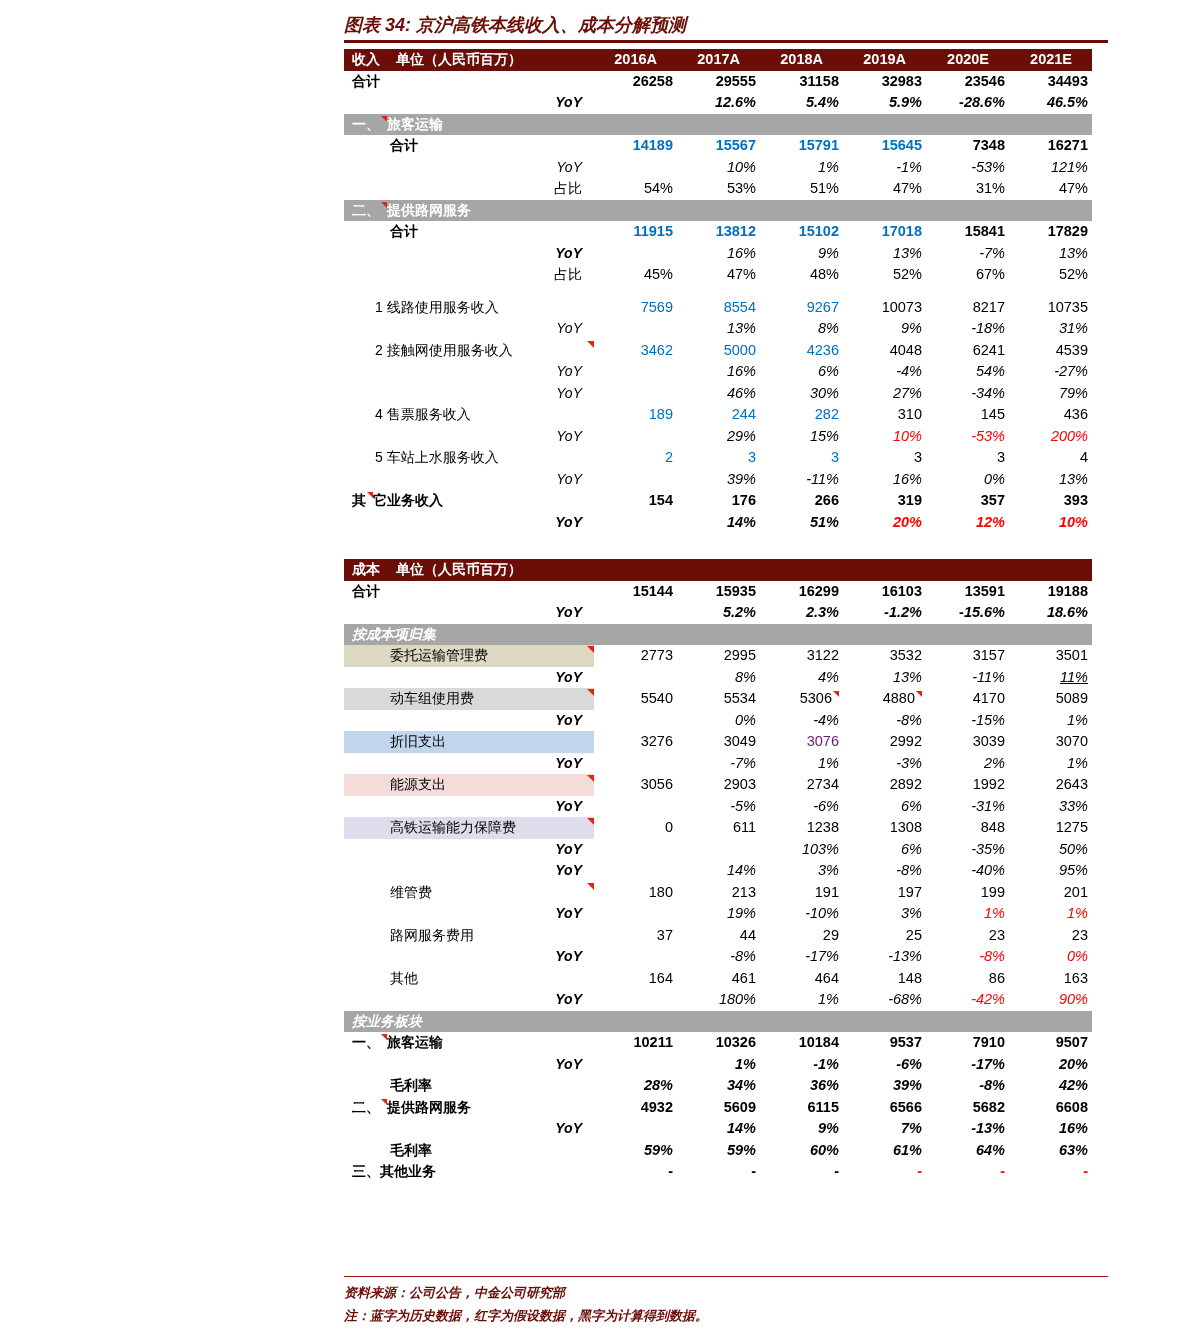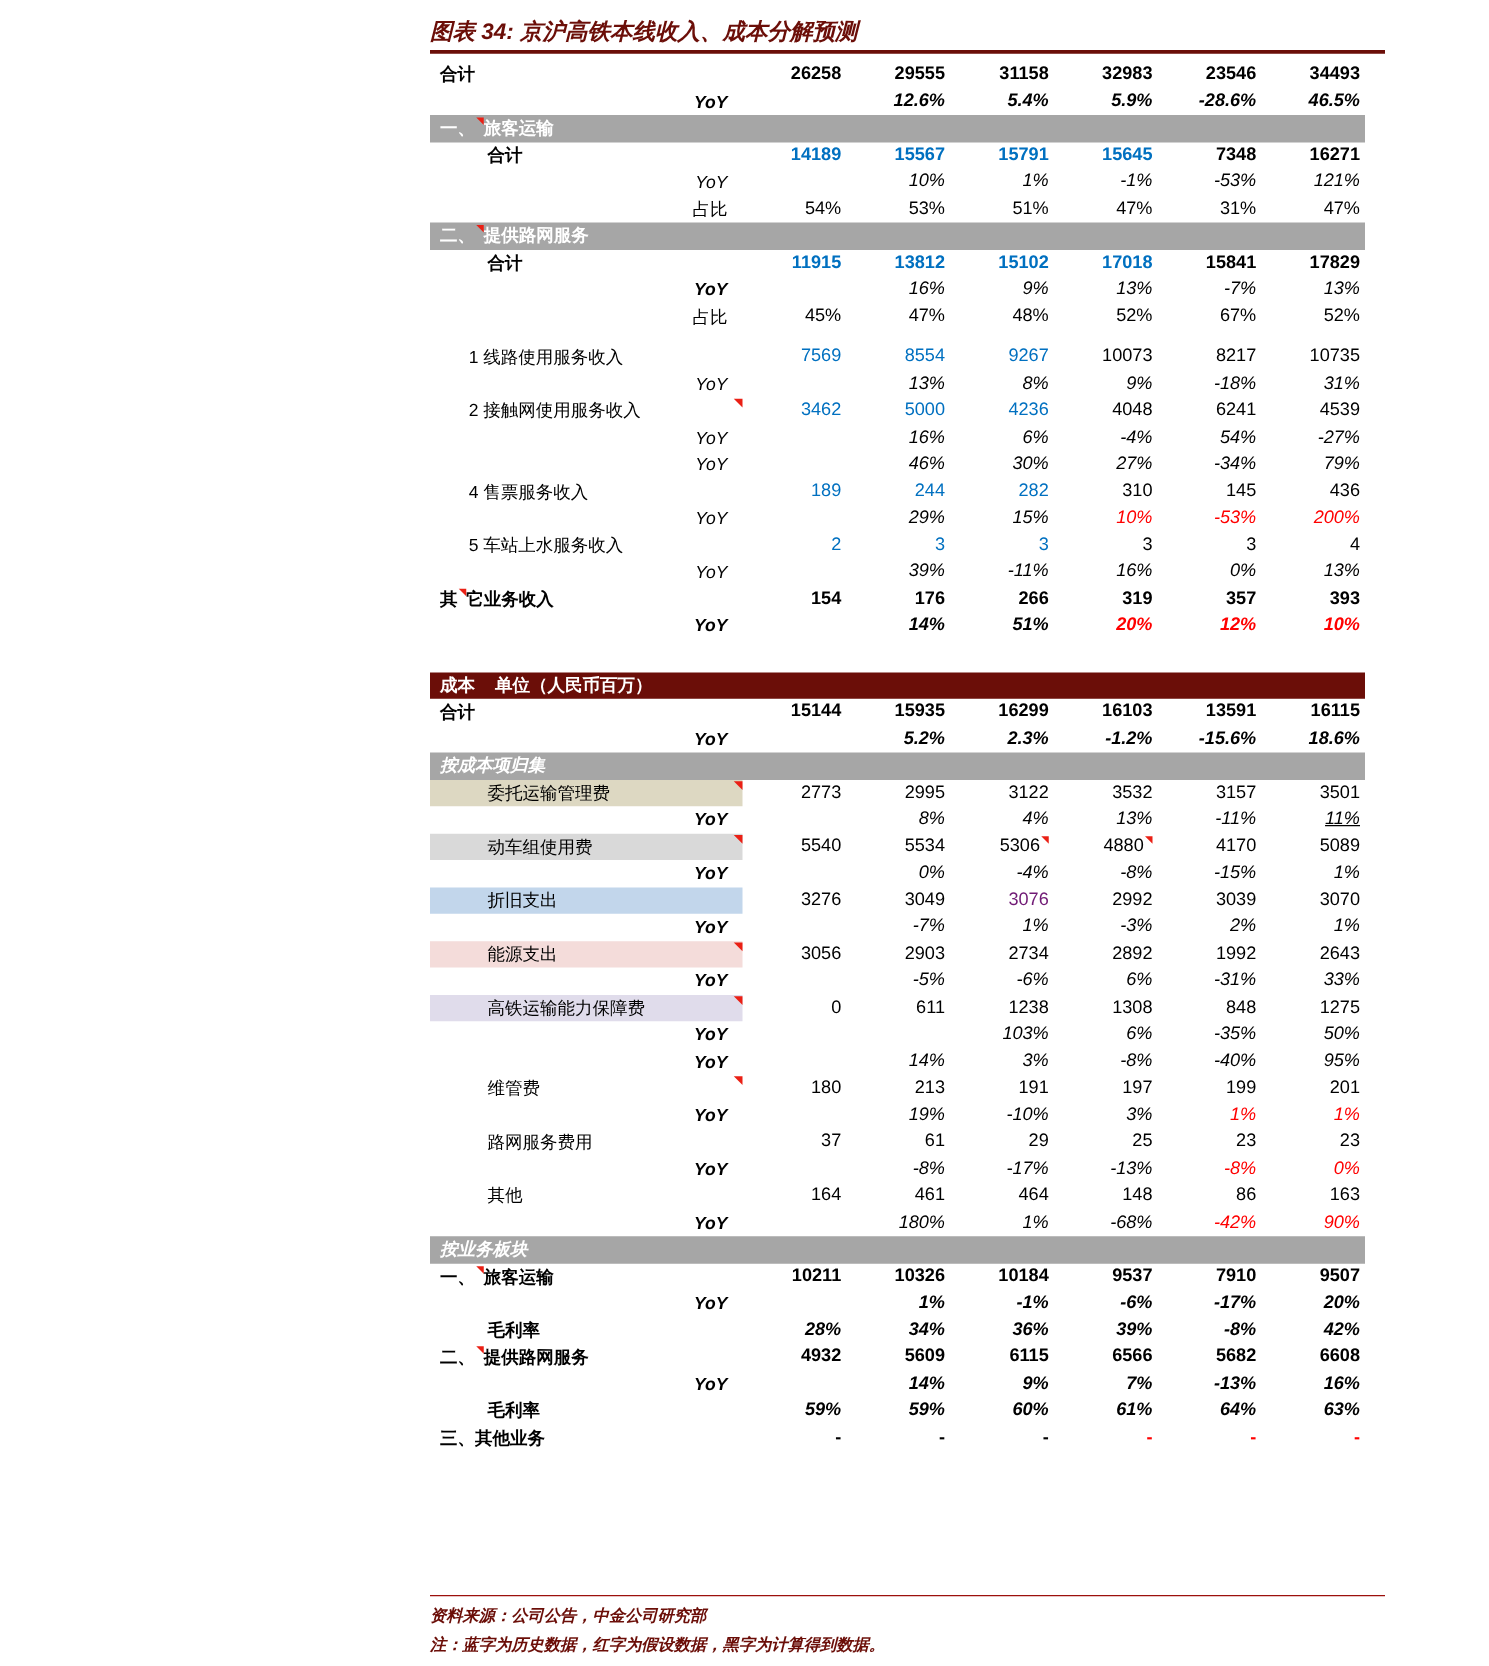--- a/index.html
+++ b/index.html
@@ -33,20 +33,29 @@
   .footer-line{position:absolute;left:344px;top:1276px;width:764px;height:1px;background:#9c100c;}
   .notes{position:absolute;left:344px;top:1281px;color:#6b0e08;font-weight:bold;font-style:italic;font-size:13px;line-height:23px;white-space:nowrap;}
 </style>
 </head>
 <body>
 
 <div class="figure">
   <div class="title">图表 34: 京沪高铁本线收入、成本分解预测</div>
   <div class="rule"></div>
   <div class="tbl">
+      <div class="row thead">
+        <div class="lab"><span>收入</span><span class="head-unit">单位（人民币百万）</span></div>
+        <div class="c">2016A</div>
+        <div class="c">2017A</div>
+        <div class="c">2018A</div>
+        <div class="c">2019A</div>
+        <div class="c">2020E</div>
+        <div class="c">2021E</div>
+      </div>
       <div class="row">
         <div class="lab" style="padding-left: 8px; font-weight: bold;">合计</div>
         <div class="c" style="font-weight: bold;"><span style="color: rgb(0, 0, 0);">26258</span></div>
         <div class="c" style="font-weight: bold;"><span style="color: rgb(0, 0, 0);">29555</span></div>
         <div class="c" style="font-weight: bold;"><span style="color: rgb(0, 0, 0);">31158</span></div>
         <div class="c" style="font-weight: bold;"><span style="color: rgb(0, 0, 0);">32983</span></div>
         <div class="c" style="font-weight: bold;"><span style="color: rgb(0, 0, 0);">23546</span></div>
         <div class="c" style="font-weight: bold;"><span style="color: rgb(0, 0, 0);">34493</span></div>
       </div>
       <div class="row">
@@ -228,21 +237,21 @@
         <div class="c"></div>
         <div class="c"></div>
       </div>
       <div class="row">
         <div class="lab" style="padding-left: 8px; font-weight: bold;">合计</div>
         <div class="c" style="font-weight: bold;"><span style="color: rgb(0, 0, 0);">15144</span></div>
         <div class="c" style="font-weight: bold;"><span style="color: rgb(0, 0, 0);">15935</span></div>
         <div class="c" style="font-weight: bold;"><span style="color: rgb(0, 0, 0);">16299</span></div>
         <div class="c" style="font-weight: bold;"><span style="color: rgb(0, 0, 0);">16103</span></div>
         <div class="c" style="font-weight: bold;"><span style="color: rgb(0, 0, 0);">13591</span></div>
-        <div class="c" style="font-weight: bold;"><span style="color: rgb(0, 0, 0);">16115</span></div>
+        <div class="c" style="font-weight: bold;"><span style="color: rgb(0, 0, 0);">19188</span></div>
       </div>
       <div class="row">
         <div class="lab" style="padding-left: 8px; text-align: right; padding-right: 12px; font-weight: bold; font-style: italic;">YoY</div>
         <div class="c" style="font-weight: bold; font-style: italic;"><span style="color: rgb(0, 0, 0);"></span></div>
         <div class="c" style="font-weight: bold; font-style: italic;"><span style="color: rgb(0, 0, 0);">5.2%</span></div>
         <div class="c" style="font-weight: bold; font-style: italic;"><span style="color: rgb(0, 0, 0);">2.3%</span></div>
         <div class="c" style="font-weight: bold; font-style: italic;"><span style="color: rgb(0, 0, 0);">-1.2%</span></div>
         <div class="c" style="font-weight: bold; font-style: italic;"><span style="color: rgb(0, 0, 0);">-15.6%</span></div>
         <div class="c" style="font-weight: bold; font-style: italic;"><span style="color: rgb(0, 0, 0);">18.6%</span></div>
       </div>
@@ -362,21 +371,21 @@
         <div class="c" style="font-style: italic;"><span style="color: rgb(0, 0, 0);"></span></div>
         <div class="c" style="font-style: italic;"><span style="color: rgb(0, 0, 0);">19%</span></div>
         <div class="c" style="font-style: italic;"><span style="color: rgb(0, 0, 0);">-10%</span></div>
         <div class="c" style="font-style: italic;"><span style="color: rgb(0, 0, 0);">3%</span></div>
         <div class="c" style="font-style: italic;"><span style="color: rgb(255, 0, 0);">1%</span></div>
         <div class="c" style="font-style: italic;"><span style="color: rgb(255, 0, 0);">1%</span></div>
       </div>
       <div class="row">
         <div class="lab" style="padding-left: 46px;">路网服务费用</div>
         <div class="c"><span style="color: rgb(0, 0, 0);">37</span></div>
-        <div class="c"><span style="color: rgb(0, 0, 0);">61</span></div>
+        <div class="c"><span style="color: rgb(0, 0, 0);">44</span></div>
         <div class="c"><span style="color: rgb(0, 0, 0);">29</span></div>
         <div class="c"><span style="color: rgb(0, 0, 0);">25</span></div>
         <div class="c"><span style="color: rgb(0, 0, 0);">23</span></div>
         <div class="c"><span style="color: rgb(0, 0, 0);">23</span></div>
       </div>
       <div class="row">
         <div class="lab" style="padding-left: 8px; text-align: right; padding-right: 12px; font-weight: bold; font-style: italic;">YoY</div>
         <div class="c" style="font-style: italic;"><span style="color: rgb(0, 0, 0);"></span></div>
         <div class="c" style="font-style: italic;"><span style="color: rgb(0, 0, 0);">-8%</span></div>
         <div class="c" style="font-style: italic;"><span style="color: rgb(0, 0, 0);">-17%</span></div>

